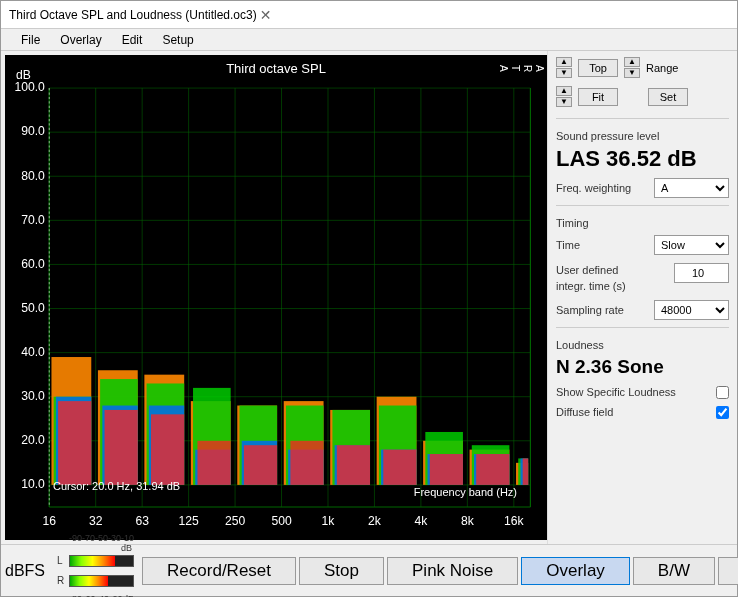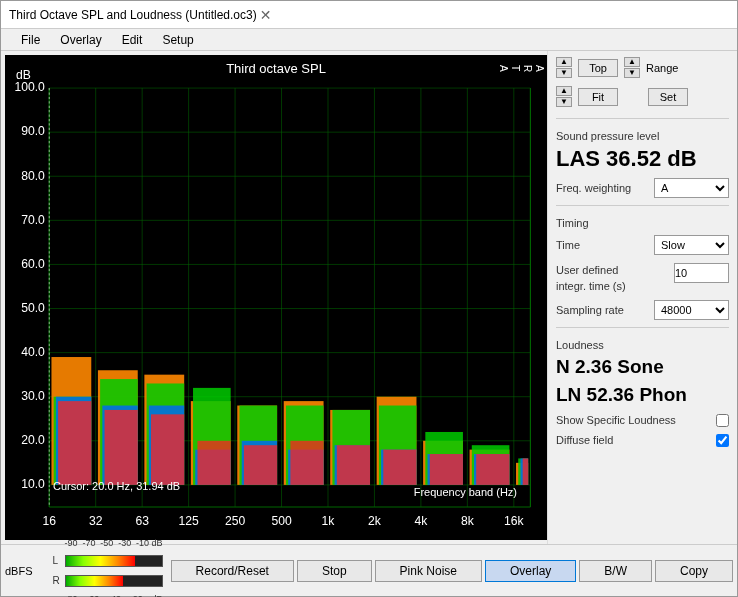--- a/index.html
+++ b/index.html
@@ -161,21 +161,21 @@
       font-size: 11px;
       padding: 1px 2px;
       width: 75px;
       height: 20px;
       cursor: pointer;
     }
     .text-input {
       border: 1px solid #999;
       background: #fff;
       font-size: 11px;
-      padding: 1px 0;
+      padding: 1px 17px;
       width: 55px;
       height: 20px;
     }
     .loudness-value {
       font-size: 19px;
       font-weight: bold;
       color: #000;
       line-height: 1.25;
     }
     .checkbox-row {
@@ -191,23 +191,23 @@
     .bottom-bar {
       height: 52px;
       background: #f0f0f0;
       border-top: 1px solid #ccc;
       display: flex;
       align-items: center;
       padding: 0 4px;
       gap: 0;
     }
     .dbfs-label {
-      font-size: 11px;
+      font-size: 16px;
       color: #000;
-      margin-right: 20px;
+      margin-right: 12px;
       white-space: nowrap;
     }
     .level-bars-container {
       display: flex;
       flex-direction: column;
       gap: 2px;
       flex: 1;
     }
     .level-bar-row {
       display: flex;
@@ -243,21 +243,21 @@
     .action-buttons {
       display: flex;
       align-items: center;
       gap: 3px;
       margin-left: 8px;
     }
     .action-btn {
       padding: 3px 24px;
       border: 1px solid #999;
       background: #e8e8e8;
-      font-size: 12px;
+      font-size: 17px;
       cursor: pointer;
       white-space: nowrap;
       text-align: center;
     }
     .action-btn.active {
       background: #c8d8f0;
       border-color: #0078d7;
     }
     .separator {
       height: 1px;
@@ -482,21 +482,20 @@
         <select class="dropdown">
           <option>48000</option>
           <option>44100</option>
         </select>
       </div>
 
       <div class="separator"></div>
 
       <div class="section-label">Loudness</div>
       <div class="loudness-value">N 2.36 Sone</div>
-      <div class="loudness-value">LN 52.36 Phon</div>
 
       <div class="checkbox-row">
         <span class="checkbox-label">Show Specific Loudness</span>
         <input type="checkbox" style="">
       </div>
 
       <div class="checkbox-row">
         <span class="checkbox-label">Diffuse field</span>
         <input type="checkbox" checked="" style="">
       </div>

